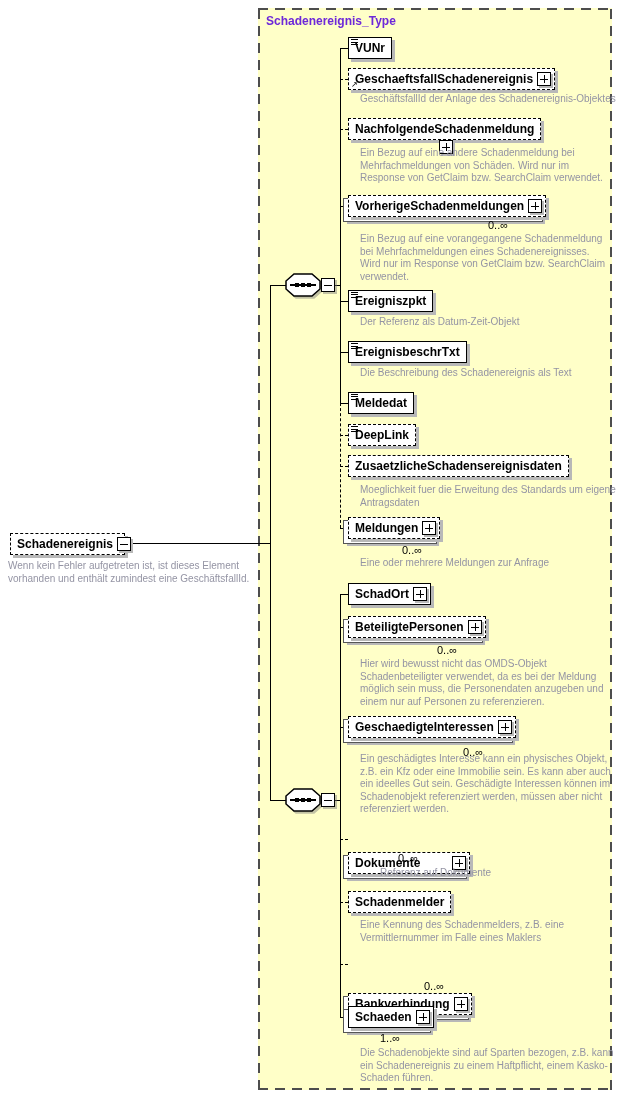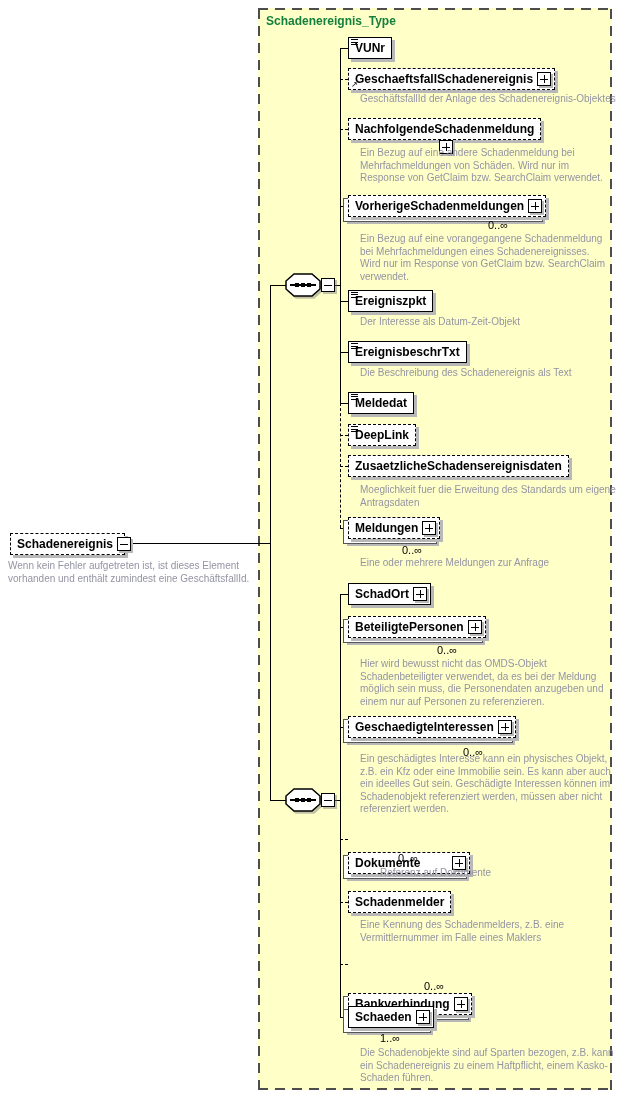--- a/index.html
+++ b/index.html
@@ -6,21 +6,21 @@
   .canvas{position:relative;width:620px;height:1097px;background:#fff;
           font-family:"Liberation Sans",sans-serif;overflow:hidden;}
   
   .type-box{position:absolute;left:258px;top:8px;width:354px;height:1082px;box-sizing:border-box;
     background:
       repeating-linear-gradient(90deg,#4d4d4d 0 10px,transparent 10px 17px) 0 0/100% 2px no-repeat,
       repeating-linear-gradient(90deg,#4d4d4d 0 10px,transparent 10px 17px) 0 100%/100% 2px no-repeat,
       repeating-linear-gradient(0deg,#4d4d4d 0 10px,transparent 10px 17px) 0 0/2px 100% no-repeat,
       repeating-linear-gradient(0deg,#4d4d4d 0 10px,transparent 10px 17px) 100% 0/2px 100% no-repeat,
       #FFFFC8;}
-  .type-title{position:absolute;left:266px;top:14px;font-size:12px;font-weight:bold;color:#15803d;}
+  .type-title{position:absolute;left:266px;top:14px;font-size:12px;font-weight:bold;color:#6d28d9;}
   
   .el{position:absolute;display:inline-flex;align-items:center;gap:4px;
       background:#fff;border:1px solid #000;padding:3px 6px;height:22px;box-sizing:border-box;
       box-shadow:3px 3px 0 #b8b8b8;white-space:nowrap;}
   .el.dashed{border-style:dashed;}
   .el.multi{box-shadow:3px 3px 0 #b8b8b8,-4px 4px 0 0 #fff,-4px 4px 0 1px #555,-1px 7px 0 0 #b8b8b8;}
   .lbl{font-size:12px;font-weight:bold;color:#000;}
   .ticon{position:absolute;top:1px;left:2px;width:7px;height:7px;
          background:repeating-linear-gradient(to bottom,#000 0 1px,transparent 1px 2.5px);}
   .ricon{position:absolute;left:2px;bottom:0;font-size:8px;line-height:1;color:#000;}
@@ -134,21 +134,21 @@
     <span class="lbl">VorherigeSchadenmeldungen</span>
     <span class="pm plus"></span>
   </div>
   <div class="occ" style="left:488px;top:219px;">0..∞</div>
   <div class="ann" style="left:360px;top:233px;">Ein Bezug auf eine vorangegangene Schadenmeldung bei Mehrfachmeldungen eines Schadenereignisses. Wird nur im Response von GetClaim bzw. SearchClaim verwendet.</div>
 
   <div class="el" style="left:348px;top:290px;">
     <span class="ticon"></span>
     <span class="lbl">Ereigniszpkt</span>
   </div>
-  <div class="ann nw" style="left:360px;top:316px;">Der Interesse als Datum-Zeit-Objekt</div>
+  <div class="ann nw" style="left:360px;top:316px;">Der Referenz als Datum-Zeit-Objekt</div>
 
   <div class="el" style="left:348px;top:341px;">
     <span class="ticon"></span>
     <span class="lbl">EreignisbeschrTxt</span>
   </div>
   <div class="ann nw" style="left:360px;top:367px;">Die Beschreibung des Schadenereignis als Text</div>
 
   <div class="el" style="left:348px;top:392px;">
     <span class="ticon"></span>
     <span class="lbl">Meldedat</span>

